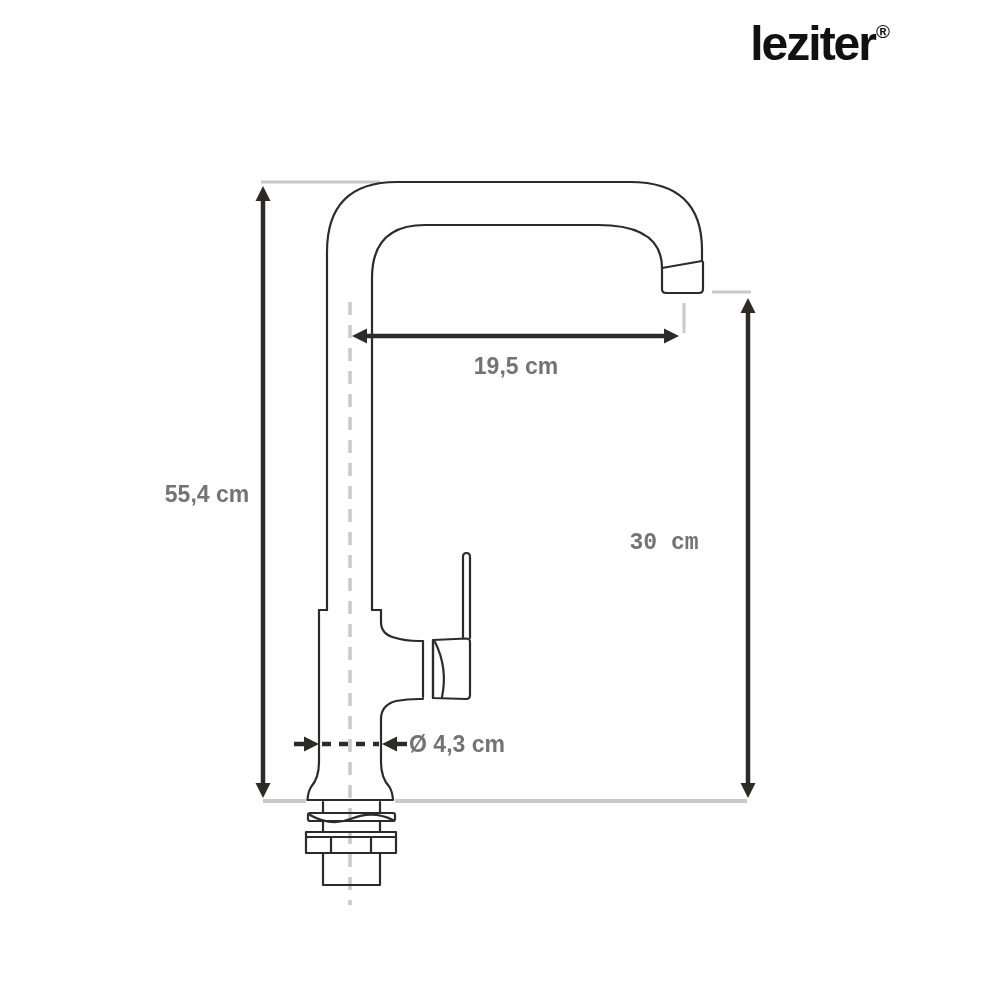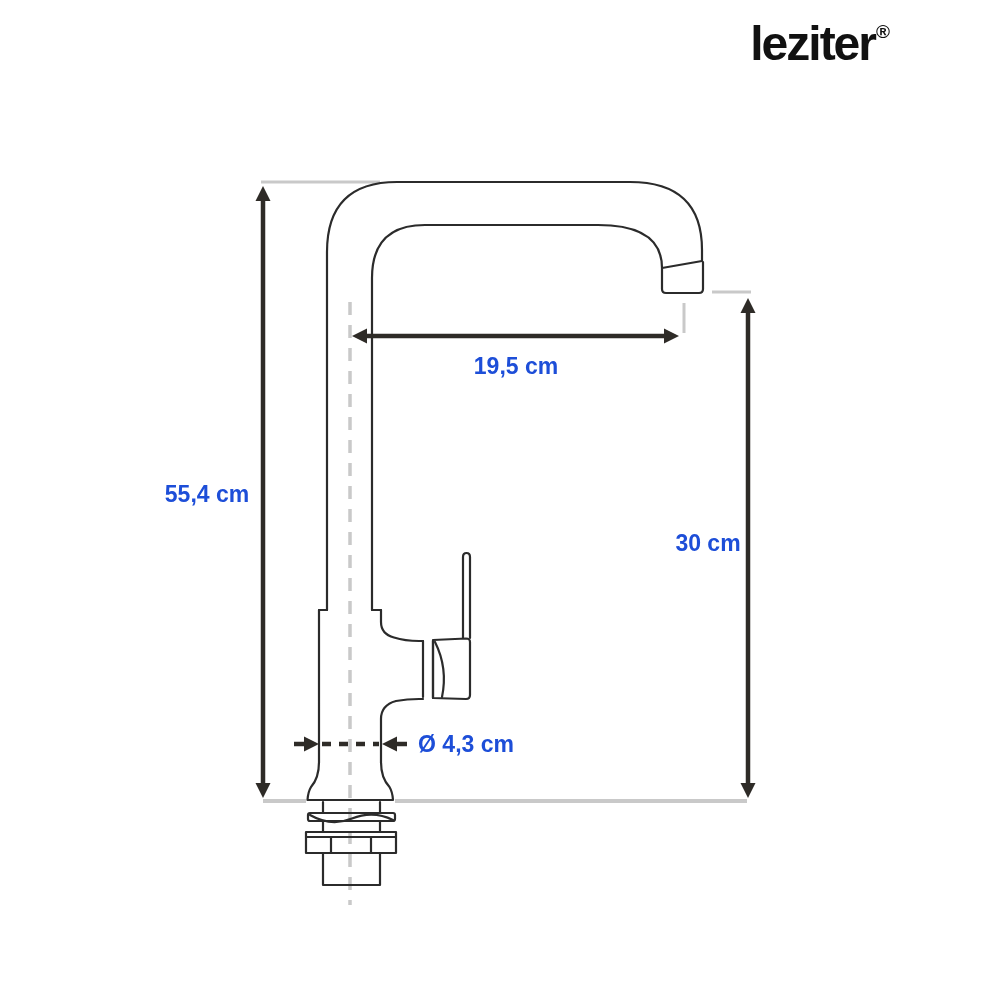--- a/index.html
+++ b/index.html
@@ -12,21 +12,21 @@
     position:absolute;top:20px;right:30px;
     font-weight:bold;color:#111111;letter-spacing:-2px;
     font-size:48px;line-height:1;white-space:nowrap;
   }
   .logo .reg{
     font-size:19px;font-weight:bold;vertical-align:22px;letter-spacing:0;
     margin-left:1px;
   }
   .dim-label{
     position:absolute;transform:translate(-50%,-50%);
-    font-weight:bold;font-size:23px;color:#1d4ed8;white-space:nowrap;
+    font-weight:bold;font-size:23px;color:#737373;white-space:nowrap;
     letter-spacing:0px;
   }
 </style>
 </head>
 <body>
 
 <div id="stage">
 
   <div class="logo"><span>leziter</span><span class="reg">®</span></div>
 
@@ -93,16 +93,16 @@
       <line x1="294" y1="744" x2="306" y2="744" stroke-width="4.5"></line>
       <path d="M 319,744 L 304,736.5 L 304,751.5 Z" stroke="none"></path>
       <line x1="322" y1="744" x2="379" y2="744" stroke-width="4.5" stroke-dasharray="9 8"></line>
       <path d="M 382,744 L 397,736.5 L 397,751.5 Z" stroke="none"></path>
       <line x1="395" y1="744" x2="407" y2="744" stroke-width="4.5"></line>
     </g>
   </svg>
 
   <div class="dim-label" style="left:207px;top:494px;">55,4 cm</div>
   <div class="dim-label" style="left:516px;top:366px;">19,5 cm</div>
-  <div class="dim-label" style="left:708px;top:543px;">30 cm</div>
-  <div class="dim-label" style="left:457px;top:744px;margin-left:9px;">Ø 4,3 cm</div>
+  <div class="dim-label" style="left:664px;top:543px;font-family:Liberation Mono, monospace;">30 cm</div>
+  <div class="dim-label" style="left:457px;top:744px;">Ø 4,3 cm</div>
 
 </div>
 
 </body></html>

